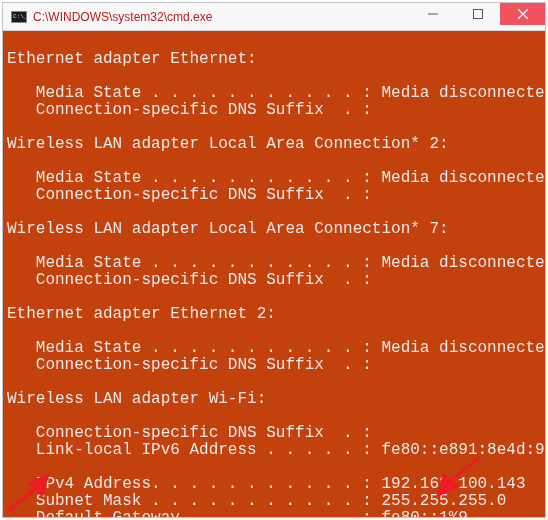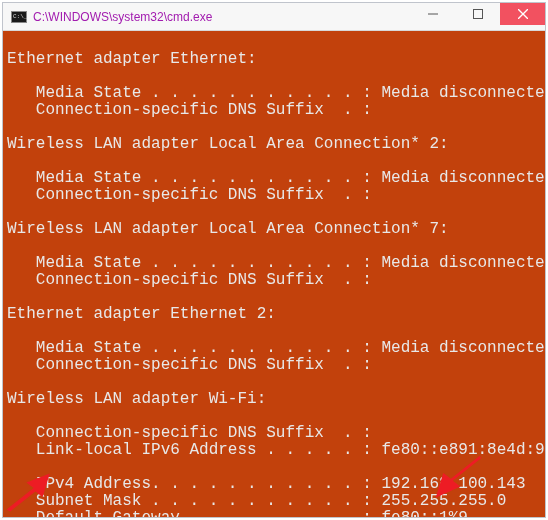--- a/index.html
+++ b/index.html
@@ -1,21 +1,21 @@
 <!DOCTYPE html>
 <html><head>
 <meta charset="utf-8">
 <style>
   * { margin: 0; padding: 0; box-sizing: border-box; }
   body { width: 548px; height: 520px; font-family: Consolas, "Courier New", monospace; background: #fff; position: relative; overflow: hidden; }
   .window { width: 544px; height: 516px; border: 1px solid #c0c4cc; position: absolute; top: 2px; left: 2px; background: #000; }
   .titlebar { height: 28px; background: #f7f7f7; display: flex; align-items: center; border-bottom: 1px solid #d8d8d8; }
   .titlebar-icon { width: 16px; height: 12px; background: #1a1a1a; margin: 0 6px 0 8px; border: 1px solid #888; position: relative; }
   .titlebar-icon::after { content: "C:\\_"; color: #ddd; font-size: 6px; line-height: 10px; position: absolute; left: 1px; top: 0; }
-  .titlebar-text { flex: 1; font-family: "Segoe UI", Arial, sans-serif; font-size: 12px; color: #a21caf; }
+  .titlebar-text { flex: 1; font-family: "Segoe UI", Arial, sans-serif; font-size: 12px; color: #b91c1c; }
   .window-controls { display: flex; align-self: flex-start; height: 22px; }
   .ctrl { width: 45px; height: 22px; display: flex; align-items: center; justify-content: center; font-family: "Segoe UI", Arial, sans-serif; }
   .ctrl.close { background: #f25160; color: #fff; }
   .ctrl svg { display: block; }
   .console { background: #c2410c; color: #e8e8e8; font-size: 16px; line-height: 17px; padding: 20px 2px 4px 4px; height: calc(100% - 28px); overflow: hidden; white-space: pre; }
   .arrow { position: absolute; z-index: 10; }
   .arrow svg { display: block; }
 </style>
 </head>
 <body>

